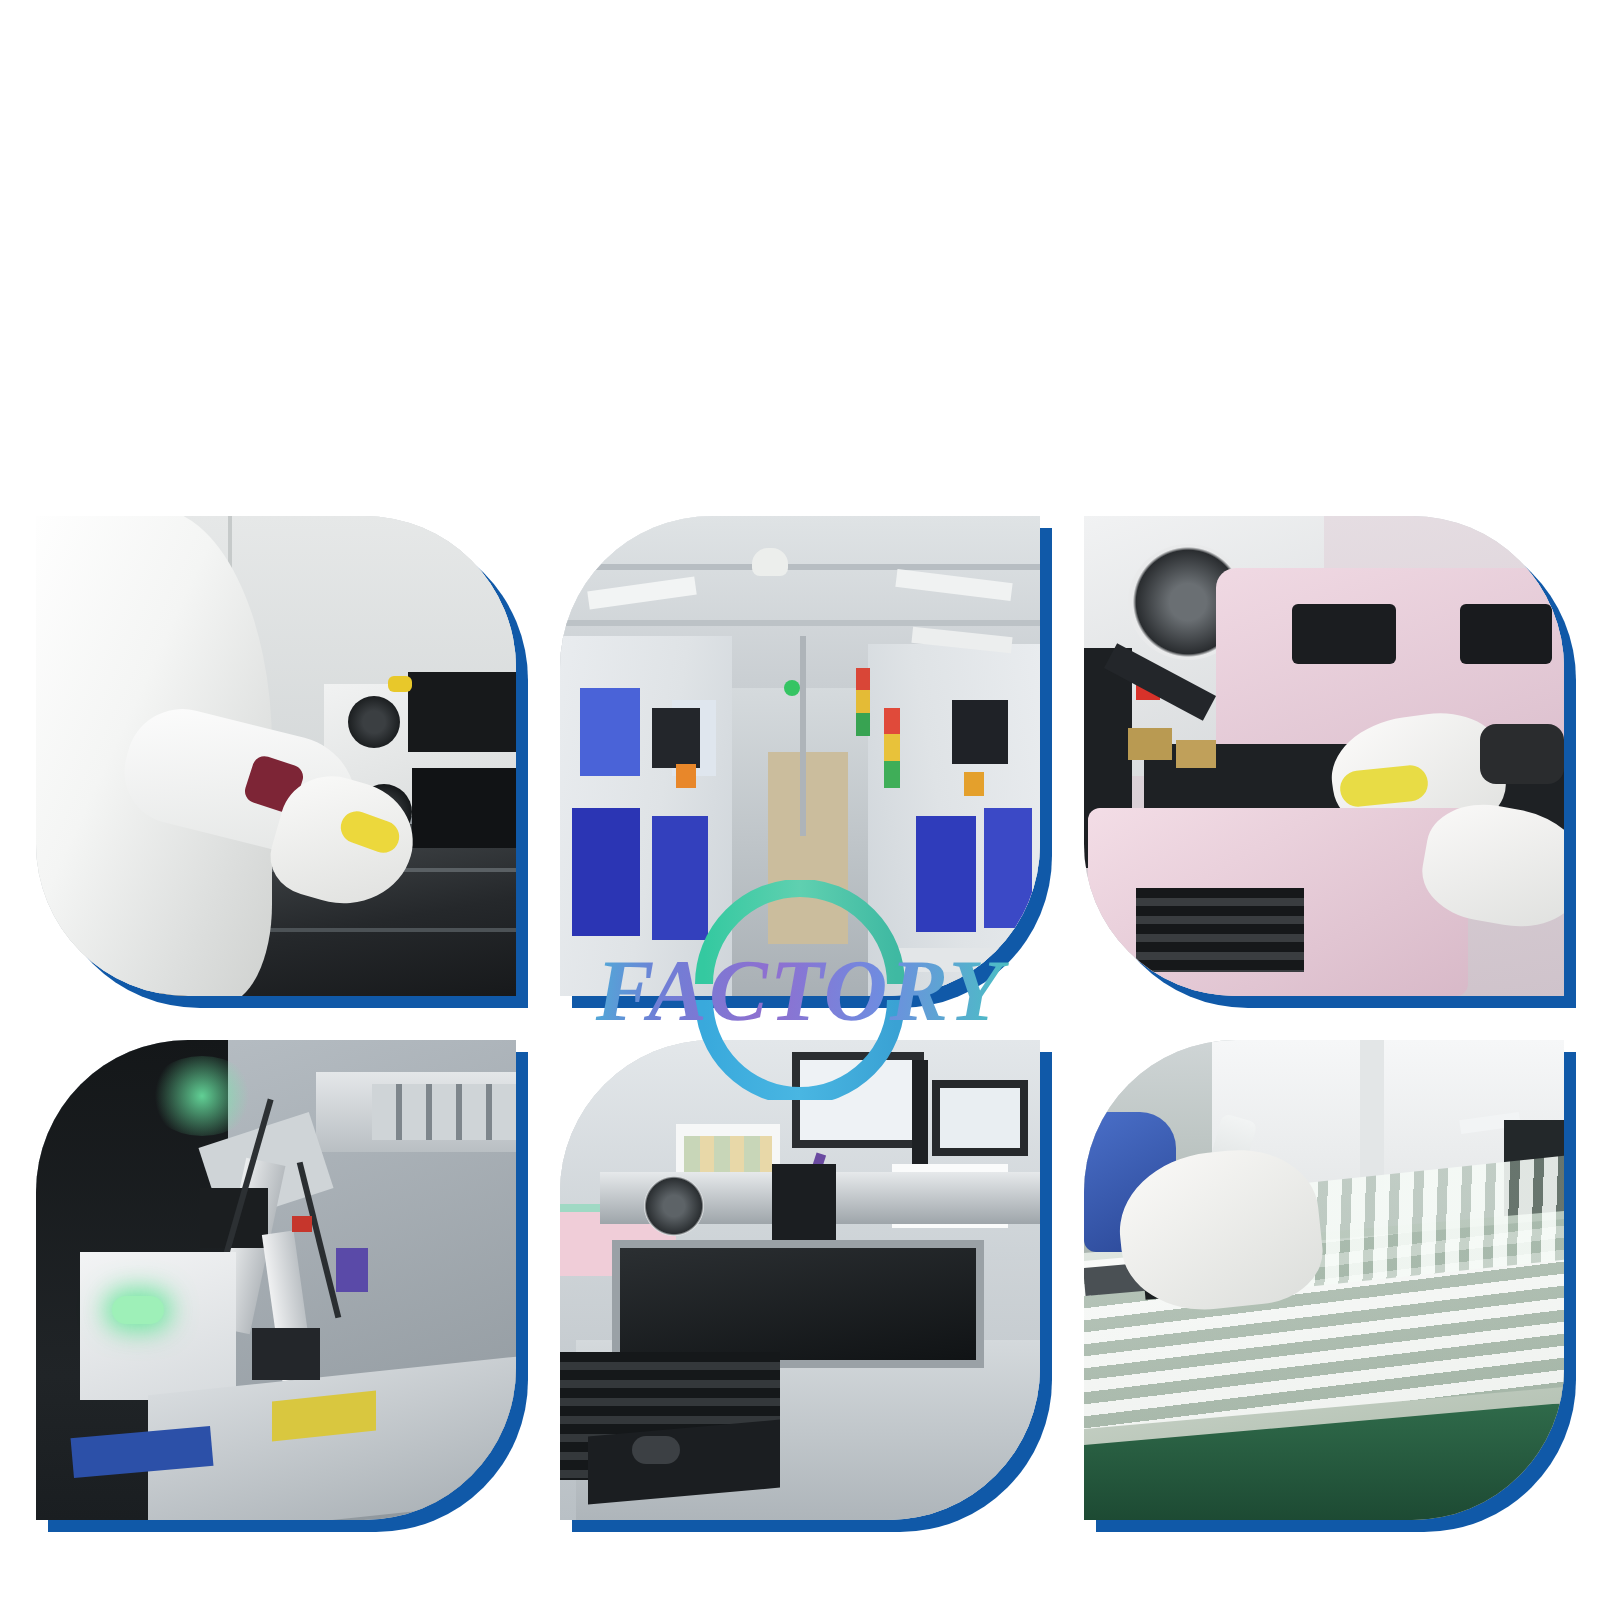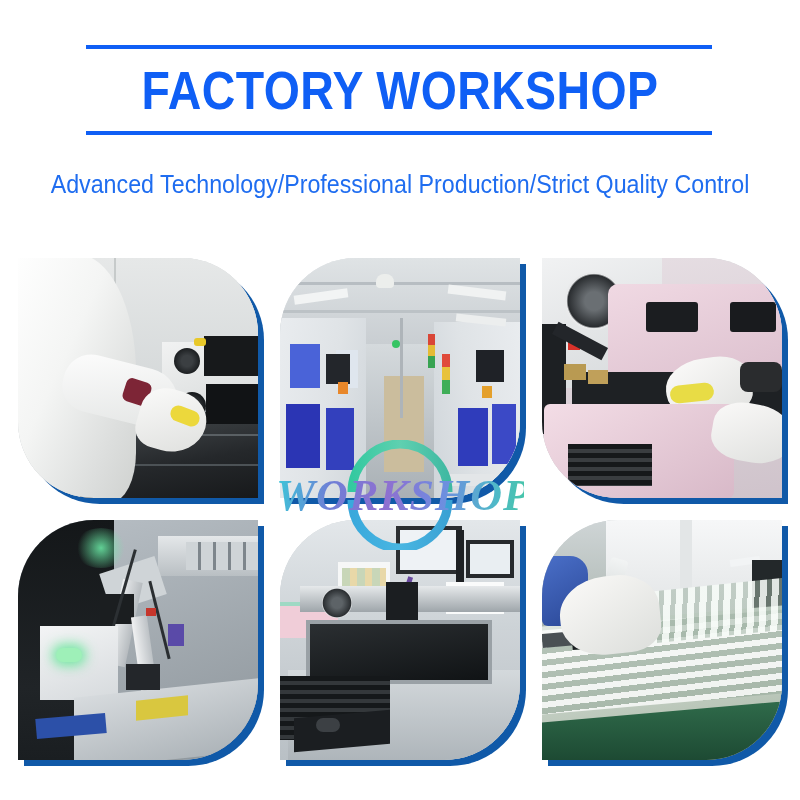--- a/index.html
+++ b/index.html
@@ -336,26 +336,20 @@
     color: transparent;
     -webkit-text-fill-color: transparent;
     white-space: nowrap;
   }
 </style>
 </head>
 <body>
 
 <div id="page">
 
-  <div id="header">
-    <div class="rule" id="rule-top"></div>
-    <div id="page-title">FACTORY WORKSHOP</div>
-    <div class="rule" id="rule-bot"></div>
-    <div id="page-subtitle">Advanced Technology/Professional Production/Strict Quality Control</div>
-  </div>
 
   <div id="gallery">
 
     <div class="tile r0 c0 bend-a">
       <div class="frame"></div>
       <div class="photo">
         <div class="scene s1">
           <div class="p wall"></div>
             <div class="p wallline"></div>
             <div class="p shelf"></div>
@@ -528,16 +522,16 @@
         </linearGradient>
         <linearGradient id="arcBot" x1="0" y1="0" x2="1" y2="0">
           <stop offset="0%" stop-color="#39a9dc"></stop>
           <stop offset="50%" stop-color="#49b6e2"></stop>
           <stop offset="100%" stop-color="#3aa2d4"></stop>
         </linearGradient>
       </defs>
       <path d="M 76 52 A 48 48 0 0 1 172 52" fill="none" stroke="url(#arcTop)" stroke-width="9" stroke-linecap="butt"></path>
       <path d="M 76 60 A 48 48 0 0 0 172 60" fill="none" stroke="url(#arcBot)" stroke-width="9" stroke-linecap="butt"></path>
     </svg>
-    <div id="wm-text">WORKSHOP</div>
+    <div id="wm-text">FACTORY</div>
   </div>
 
 </div>
 
 </body></html>

